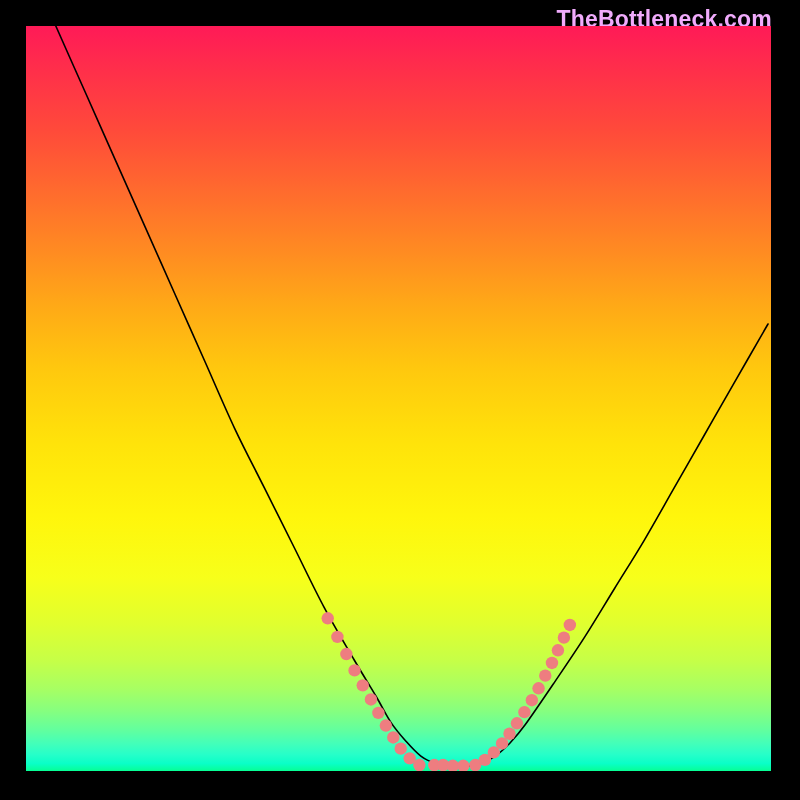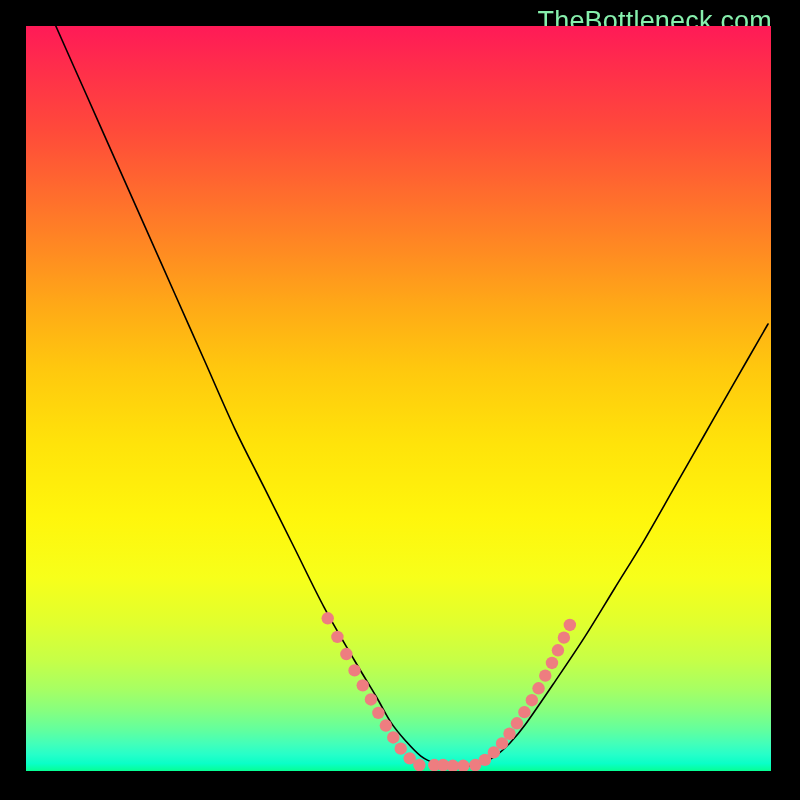--- a/index.html
+++ b/index.html
@@ -50,23 +50,23 @@
     );
   }
   .curve {
     position: absolute;
     inset: 0;
   }
   .watermark {
     position: absolute;
     top: 6px;
     right: 28px;
-    color: #86efac;
-    font-size: 27px;
-    font-weight: 400;
+    color: #f0abfc;
+    font-size: 23px;
+    font-weight: 700;
     letter-spacing: 0.2px;
   }
 </style>
 </head>
 <body>
 <div class="wrap">
   <div class="watermark">TheBottleneck.com</div>
 
   <div class="plot">
     <div class="gradient"></div>

